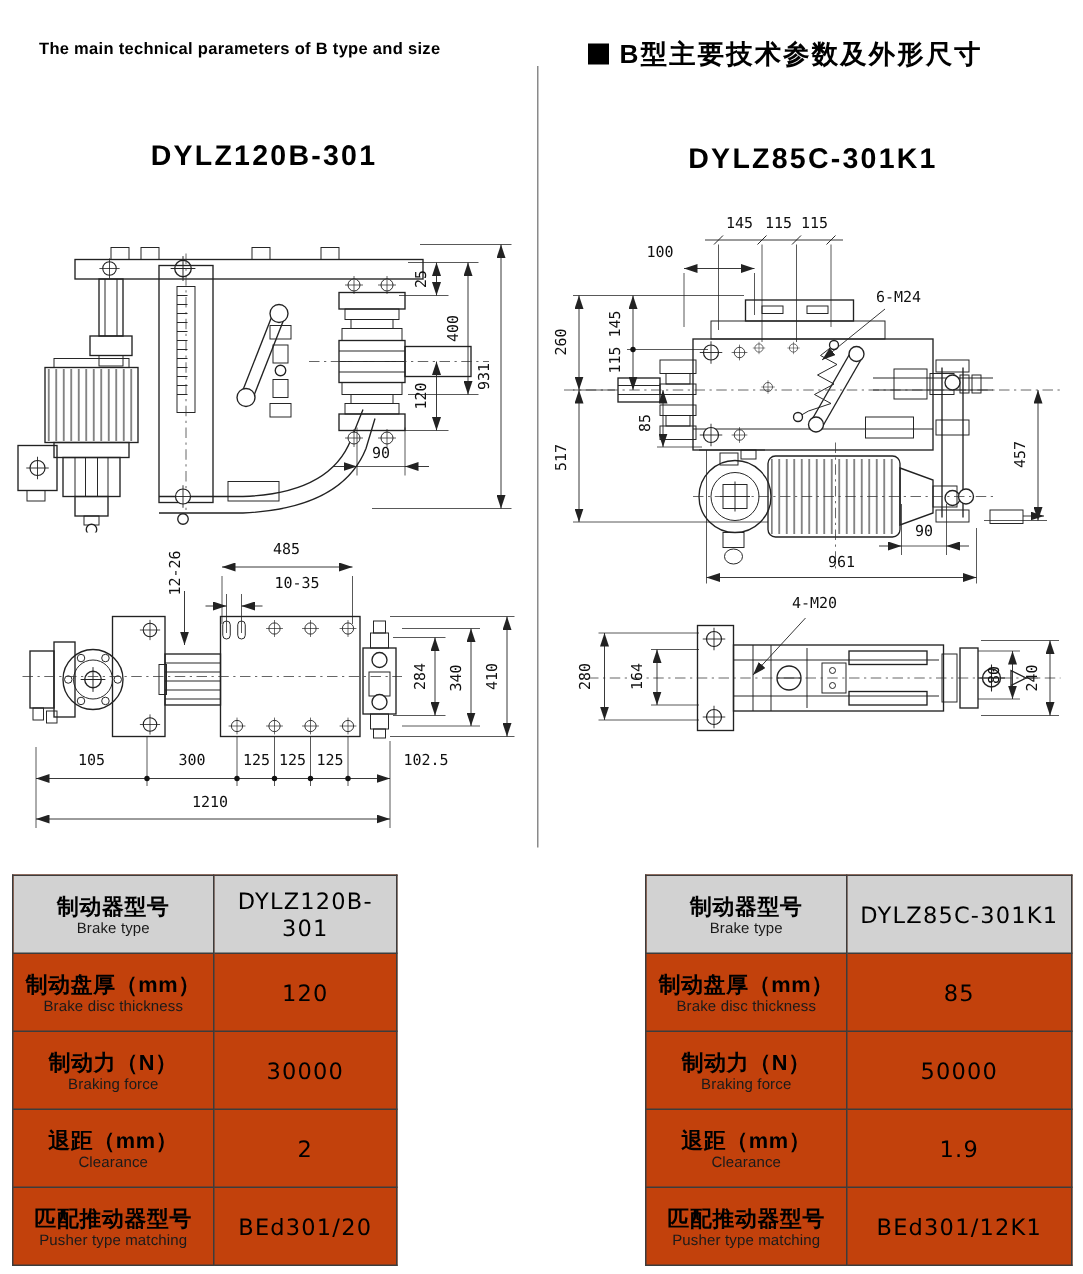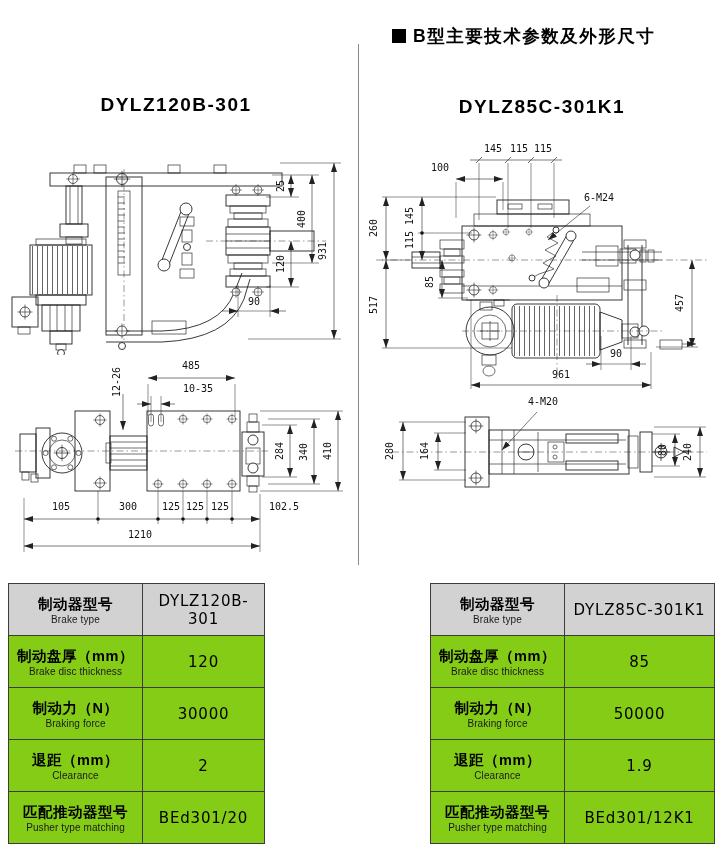--- a/index.html
+++ b/index.html
@@ -26,21 +26,21 @@
 
   .ol  { fill:none; stroke:#222; stroke-width:0.9; }
   .ln  { fill:none; stroke:#222; stroke-width:0.65; }
   .dim { fill:none; stroke:#222; stroke-width:0.6; }
   .ext { fill:none; stroke:#222; stroke-width:0.5; }
   .cl  { fill:none; stroke:#333; stroke-width:0.5; stroke-dasharray:7 3 1.5 3; }
   .dt  { font-family:"DejaVu Sans Mono", monospace; font-size:10px; fill:#111; }
   .wf  { fill:#fff; stroke:#222; stroke-width:0.9; }
   .dot { fill:#111; stroke:none; }
 
-  table.ptable { position:absolute; border-collapse:collapse; table-layout:fixed; background:#84cc16; }
+  table.ptable { position:absolute; border-collapse:collapse; table-layout:fixed; background:#c2410c; }
   #table-b { left:8px;   top:583px; width:256px; }
   #table-c { left:430px; top:583px; width:284px; }
   .ptable td { border:1.5px solid #3c3c3c; text-align:center; vertical-align:middle; height:52px; padding:2px; }
   .ptable tr.hd td { background:#d2d2d2; }
   .lab-cn { font-size:14.5px; font-weight:700; letter-spacing:0.5px; color:#000; }
   .lab-en { font-size:10px; color:#1a1a1a; margin-top:0; letter-spacing:0.1px; }
   .val { font-size:15px; letter-spacing:0.8px; color:#000; font-family:"DejaVu Sans", sans-serif; }
 </style>
 </head>
 <body>
@@ -62,20 +62,21 @@
     <pattern id="hatch" width="5" height="5" patternUnits="userSpaceOnUse">
       <rect width="5" height="5" fill="#fff"></rect>
       <line x1="0" y1="5" x2="5" y2="0" stroke="#222" stroke-width="0.6"></line>
     </pattern>
   </defs>
 </svg>
 
 <div class="col-divider"></div>
 
 <div class="sec-header" id="hdr-b">
+  <div class="heading-en">The main technical parameters of B type and size</div>
 </div>
 
 <div class="sec-header" id="hdr-c">
   <div class="hrow">
     <span class="marker"></span>
     <span class="heading-cn">B型主要技术参数及外形尺寸</span>
   </div>
 </div>
 
 <div class="model" id="model-b">DYLZ120B-301</div>

